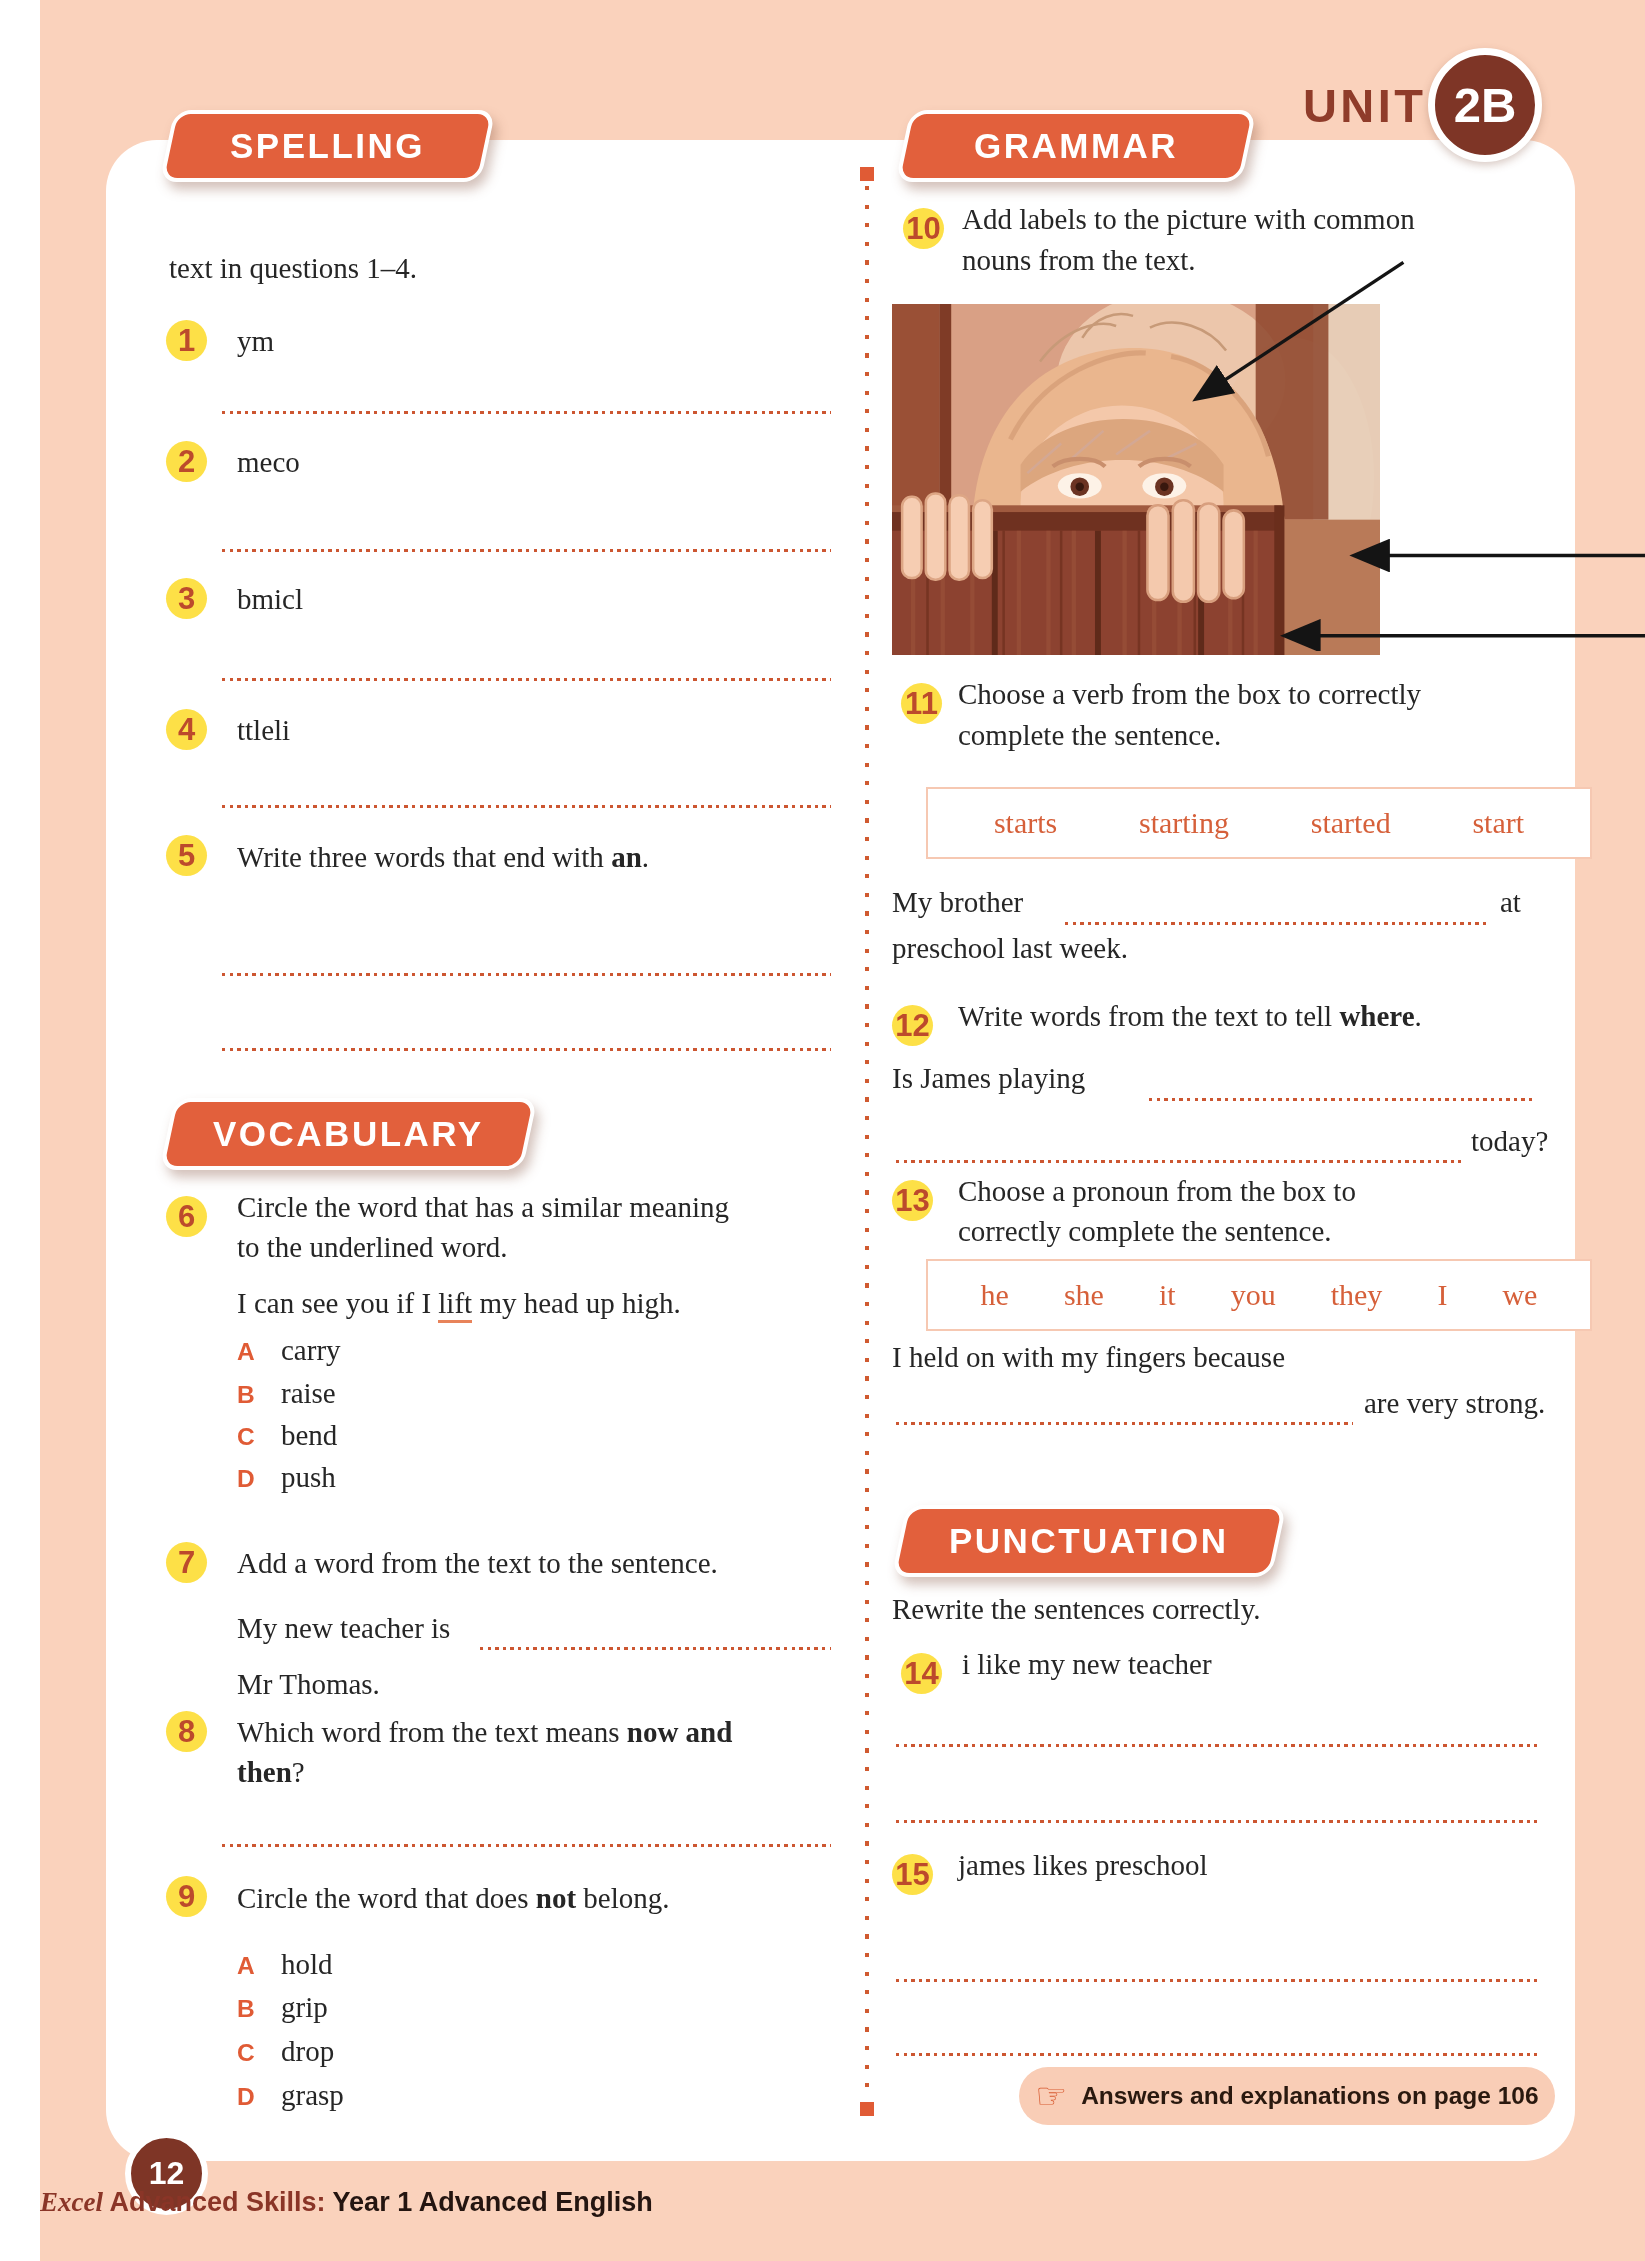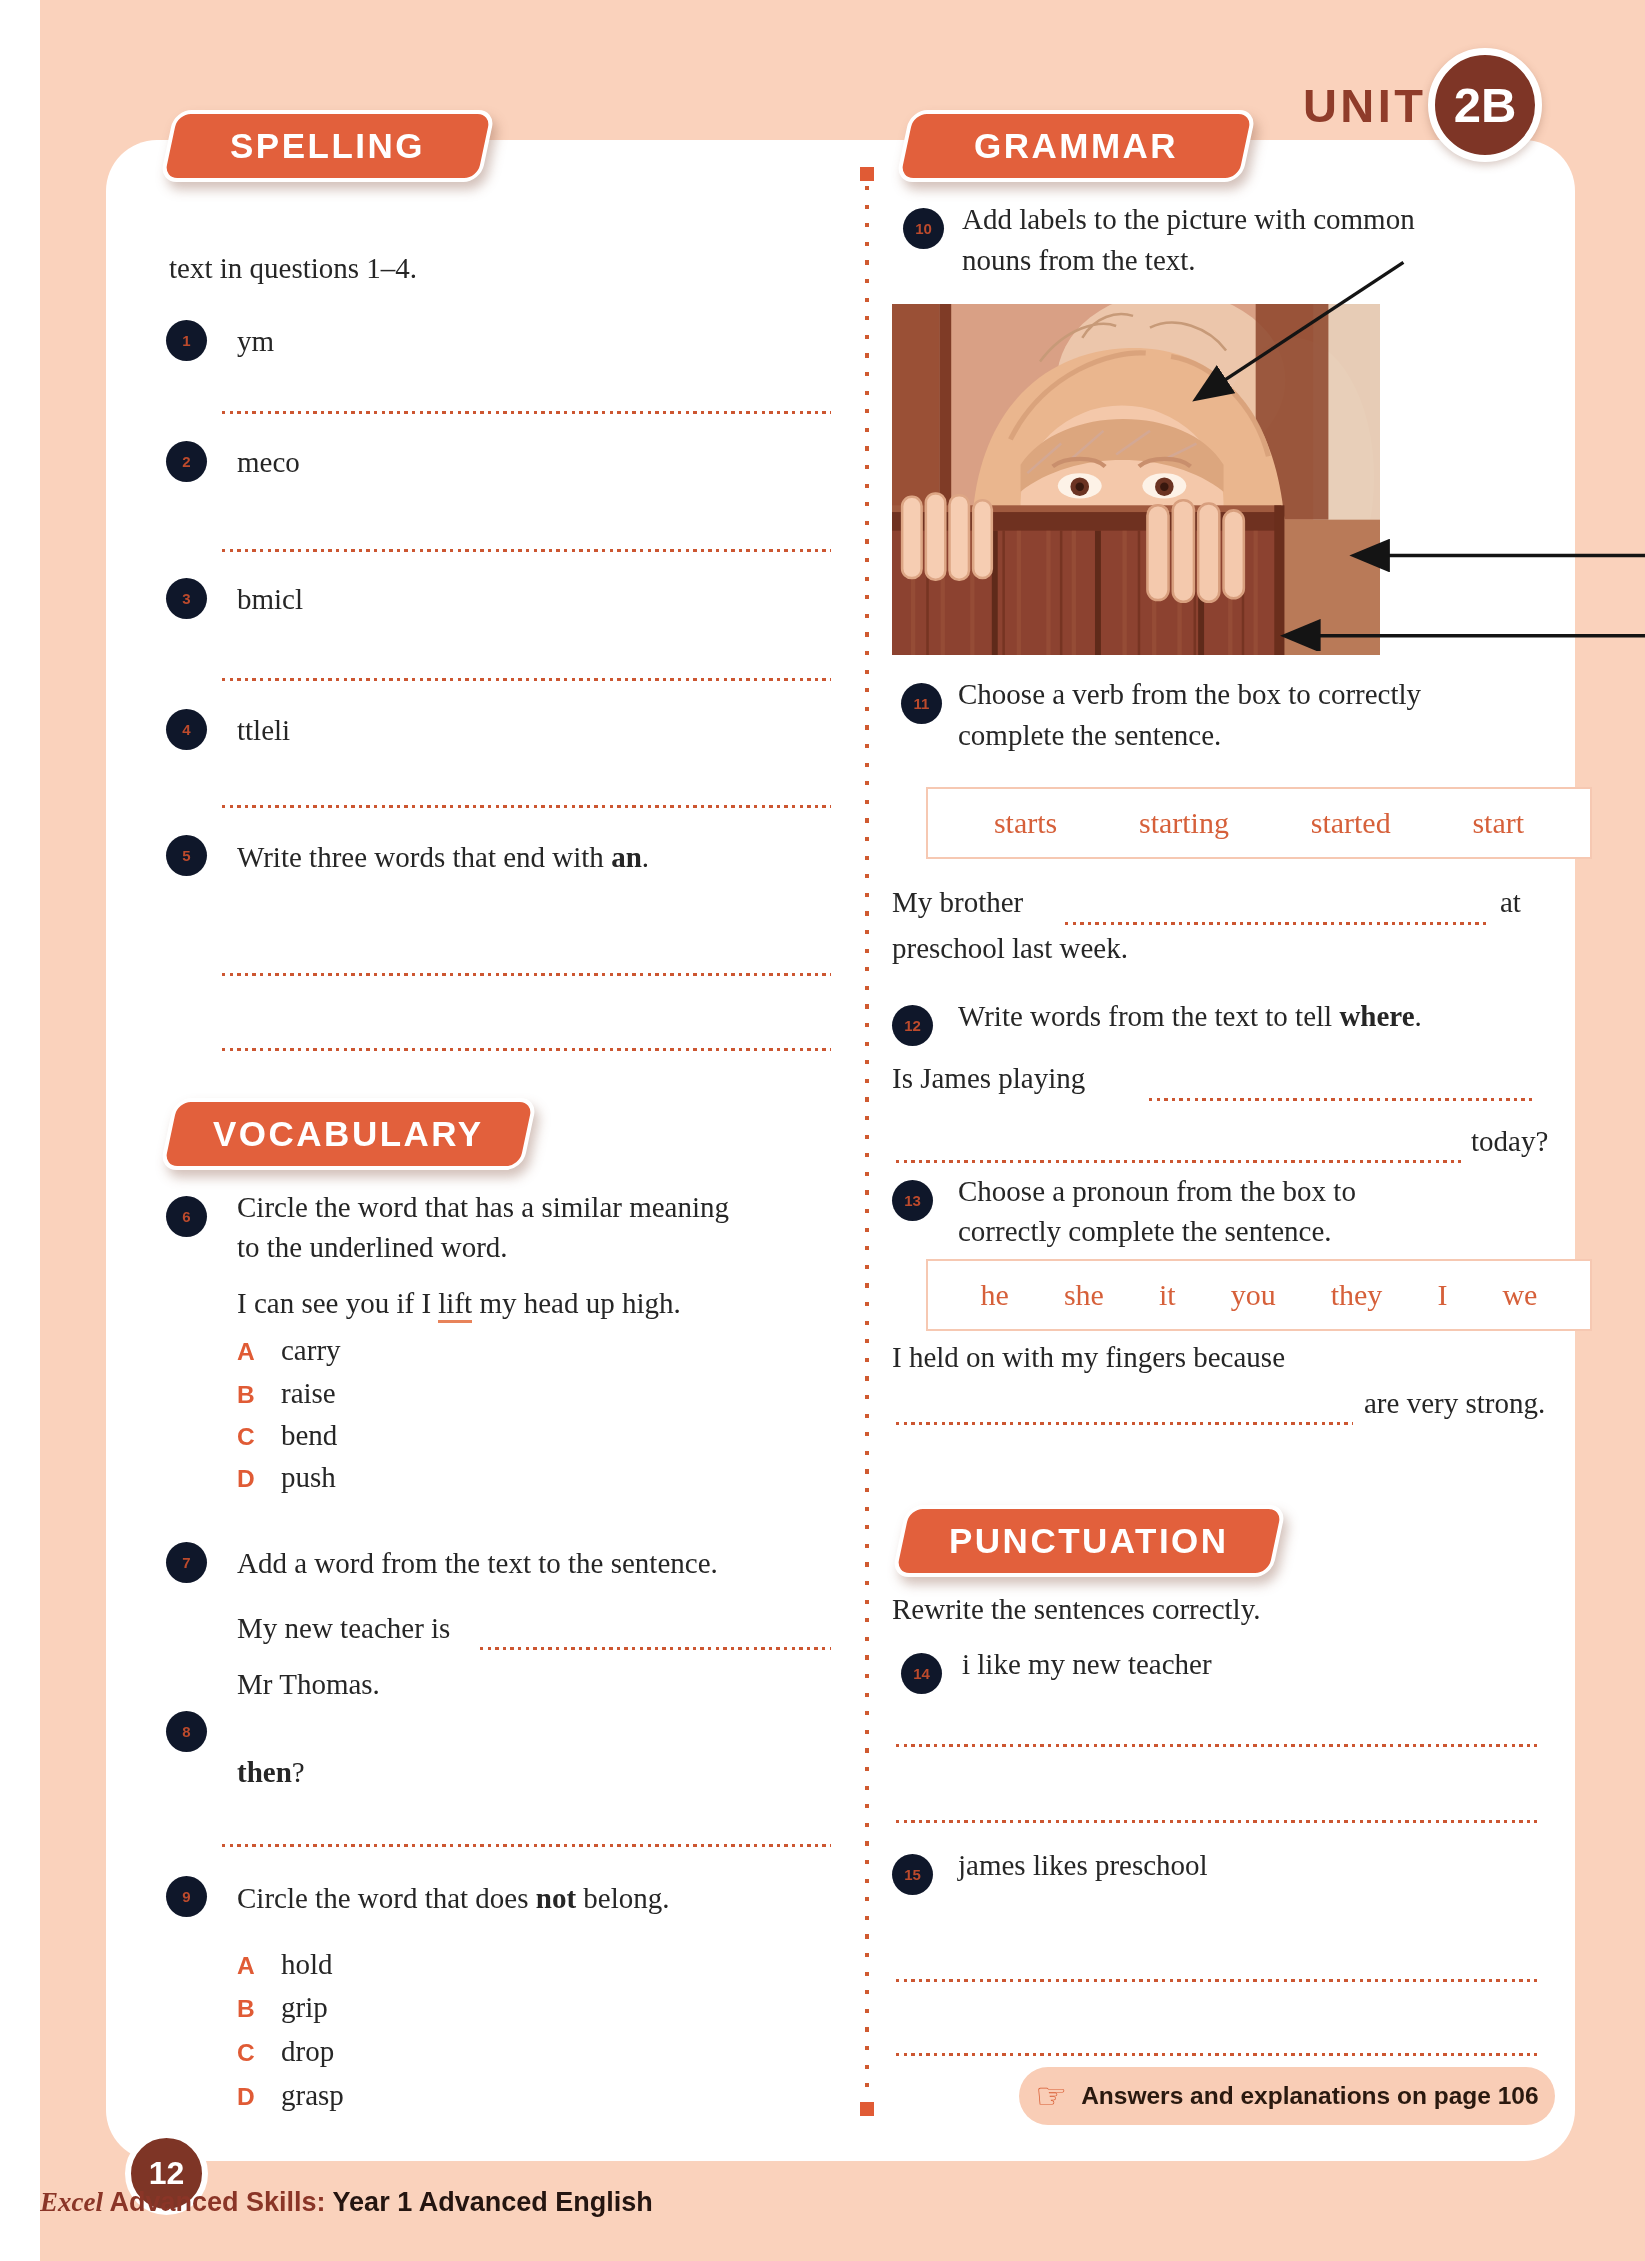--- a/index.html
+++ b/index.html
@@ -4,23 +4,23 @@
 <style>
   html,body{margin:0;padding:0;}
   .page{position:relative;width:1646px;height:2261px;background:#fad2bc;overflow:hidden;
         font-family:"Liberation Serif","DejaVu Serif",serif;color:#262626;margin-left:40px;}
   .card{position:absolute;left:66px;top:140px;width:1469px;height:2021px;background:#ffffff;border-radius:51px;}
   .banner{position:absolute;background:#e2603c;border:4.2px solid #fff;border-radius:17px;
           transform:skewX(-12deg);box-shadow:6px 7.6px 12px rgba(128,78,58,.35);
           display:flex;align-items:center;justify-content:center;}
   .banner span{transform:skewX(12deg);color:#fff;font-family:"Liberation Sans","DejaVu Sans",sans-serif;
           font-weight:700;font-size:35px;letter-spacing:2.5px;}
-  .qnum{position:absolute;width:41px;height:41px;border-radius:50%;background:#0f172a;
+  .qnum{position:absolute;width:41px;height:41px;border-radius:50%;background:#fde047;
         display:flex;align-items:center;justify-content:center;
-        font-family:"Liberation Sans","DejaVu Sans",sans-serif;font-weight:700;font-size:15px;color:#bc4a2c;}
+        font-family:"Liberation Sans","DejaVu Sans",sans-serif;font-weight:700;font-size:31px;color:#bc4a2c;}
   .t{position:absolute;font-size:29px;white-space:nowrap;}
   .b{font-weight:700;}
   .u-orange{border-bottom:3.4px solid #e8835a;padding-bottom:0.8px;}
   .dot{position:absolute;height:3.4px;color:#cc5631;
        background:repeating-linear-gradient(90deg,currentColor 0 3.4px,transparent 3.4px 7.6px);}
   .optrow{position:absolute;white-space:nowrap;font-size:29px;}
   .optrow .letter{display:inline-block;width:44px;font-family:"Liberation Sans","DejaVu Sans",sans-serif;
        font-weight:700;font-size:24.5px;color:#e05b35;}
   .wordbox{position:absolute;background:#fff;border:2.5px solid #f6c8b2;
        display:flex;align-items:center;justify-content:space-around;
@@ -121,20 +121,21 @@
       <span>7</span>
     </div>
   <div class="t" style="left:197px;top:1547px;">Add a word from the text to the sentence.</div>
   <div class="t" style="left:197px;top:1612px;">My new teacher is</div>
   <div class="dot" style="left:440px;top:1647px;width:351px;"></div>
   <div class="t" style="left:197px;top:1668px;">Mr Thomas.</div>
 
   <div class="qnum" style="left:126px;top:1711px;">
       <span>8</span>
     </div>
+  <div class="t" style="left:197px;top:1716px;"><span>Which word from the text means </span><span class="b">now and</span></div>
   <div class="t" style="left:197px;top:1756px;"><span class="b">then</span><span>?</span></div>
   <div class="dot" style="left:182px;top:1844px;width:609px;"></div>
 
   <div class="qnum" style="left:126px;top:1876px;">
       <span>9</span>
     </div>
   <div class="t" style="left:197px;top:1882px;"><span>Circle the word that does </span><span class="b">not</span><span> belong.</span></div>
 
   <div class="optrow" style="left:197px;top:1948px;"><span class="letter">A</span><span>hold</span></div>
   <div class="optrow" style="left:197px;top:1991px;"><span class="letter">B</span><span>grip</span></div>

